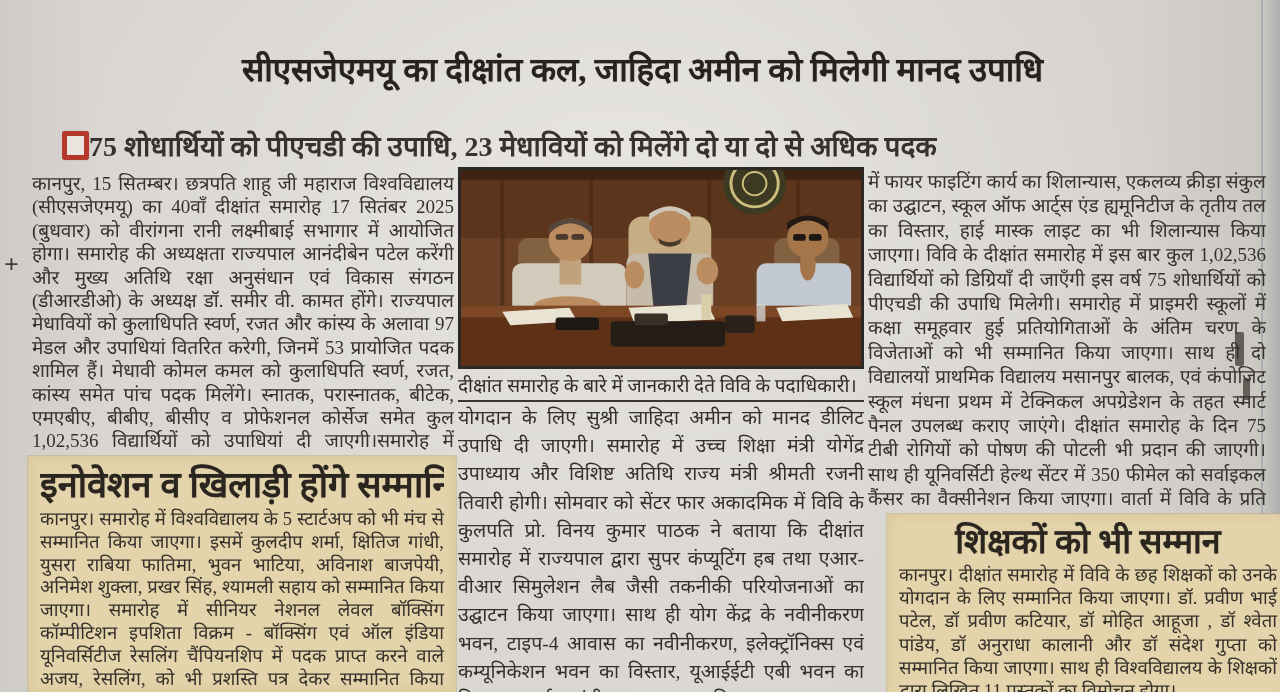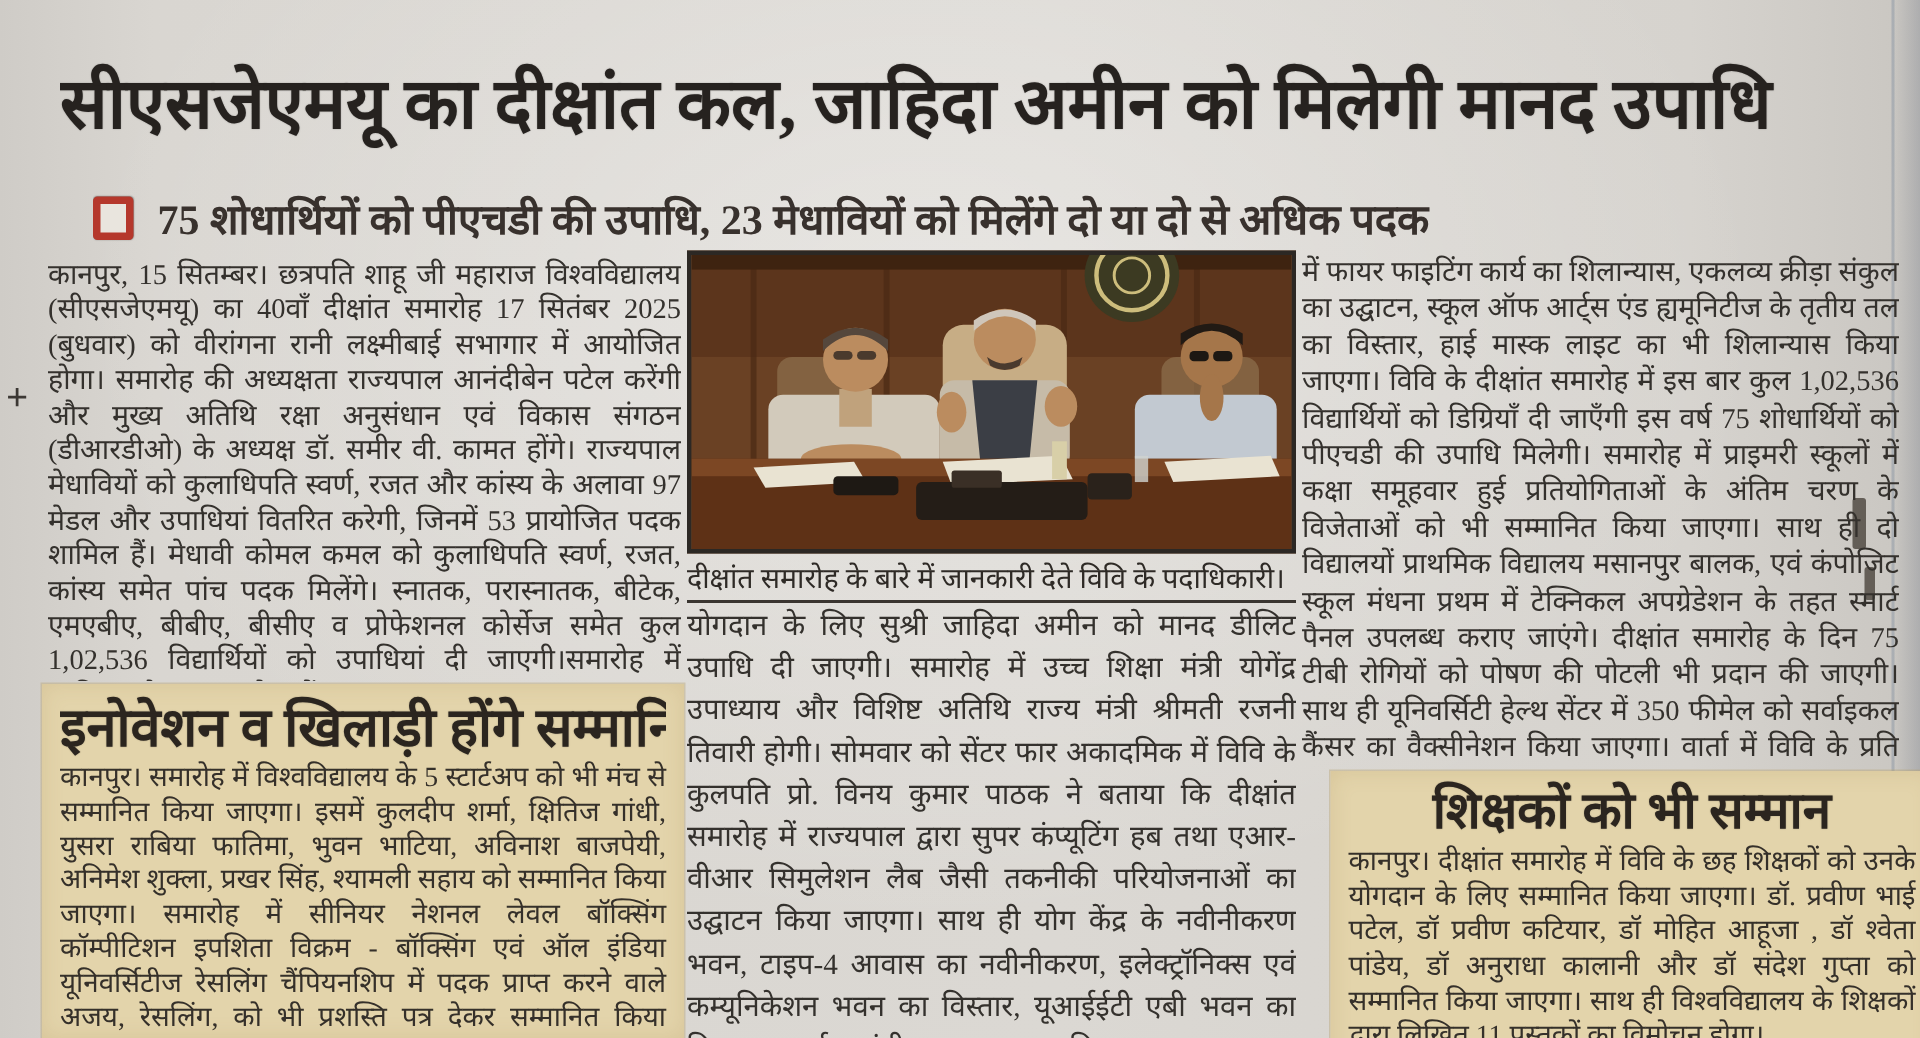--- a/index.html
+++ b/index.html
@@ -17,27 +17,27 @@
   }
   
   .edge-shade-right{ position:absolute; right:0; top:0; width:18px; height:692px;
     background:linear-gradient(90deg, rgba(0,0,0,0), rgba(90,100,120,.25)); }
   .fold-line{ position:absolute; right:17px; top:0; width:2px; height:692px; background:rgba(90,110,140,.28); }
   .tear-mark{ position:absolute; background:#4a443c; border-radius:2px; opacity:.8; }
   .plus-mark{ position:absolute; left:4px; top:250px; font-size:26px; color:#3c3834; font-weight:bold; }
 
   .headline{
     position:absolute; left:40px; top:30px; width:1205px; height:86px;
-    font-size:47px; line-height:80px; font-weight:bold; color:#26221f;
-    text-align:left; white-space:nowrap; overflow:hidden;
+    font-size:33px; line-height:80px; font-weight:bold; color:#26221f;
+    text-align:center; white-space:nowrap; overflow:hidden;
     text-shadow:0 0 1px rgba(0,0,0,.35);
   }
   .subhead-row{
     position:absolute; left:62px; top:122px; width:1180px; height:46px;
-    display:flex; align-items:center; gap:16px; overflow:hidden;
+    display:flex; align-items:center; gap:0; overflow:hidden;
   }
   .subhead-bullet{
     flex:0 0 auto; width:27px; height:29px; border:5px solid #b5382c;
     background:#e9e5de; border-radius:3px; box-shadow:0 0 1px rgba(0,0,0,.4);
   }
   .subhead-text{
     font-size:28px; font-weight:bold; color:#38312d; white-space:nowrap; overflow:hidden;
   }
 
   .newscol{ position:absolute; text-align:justify; color:#34312d; overflow:hidden; }

